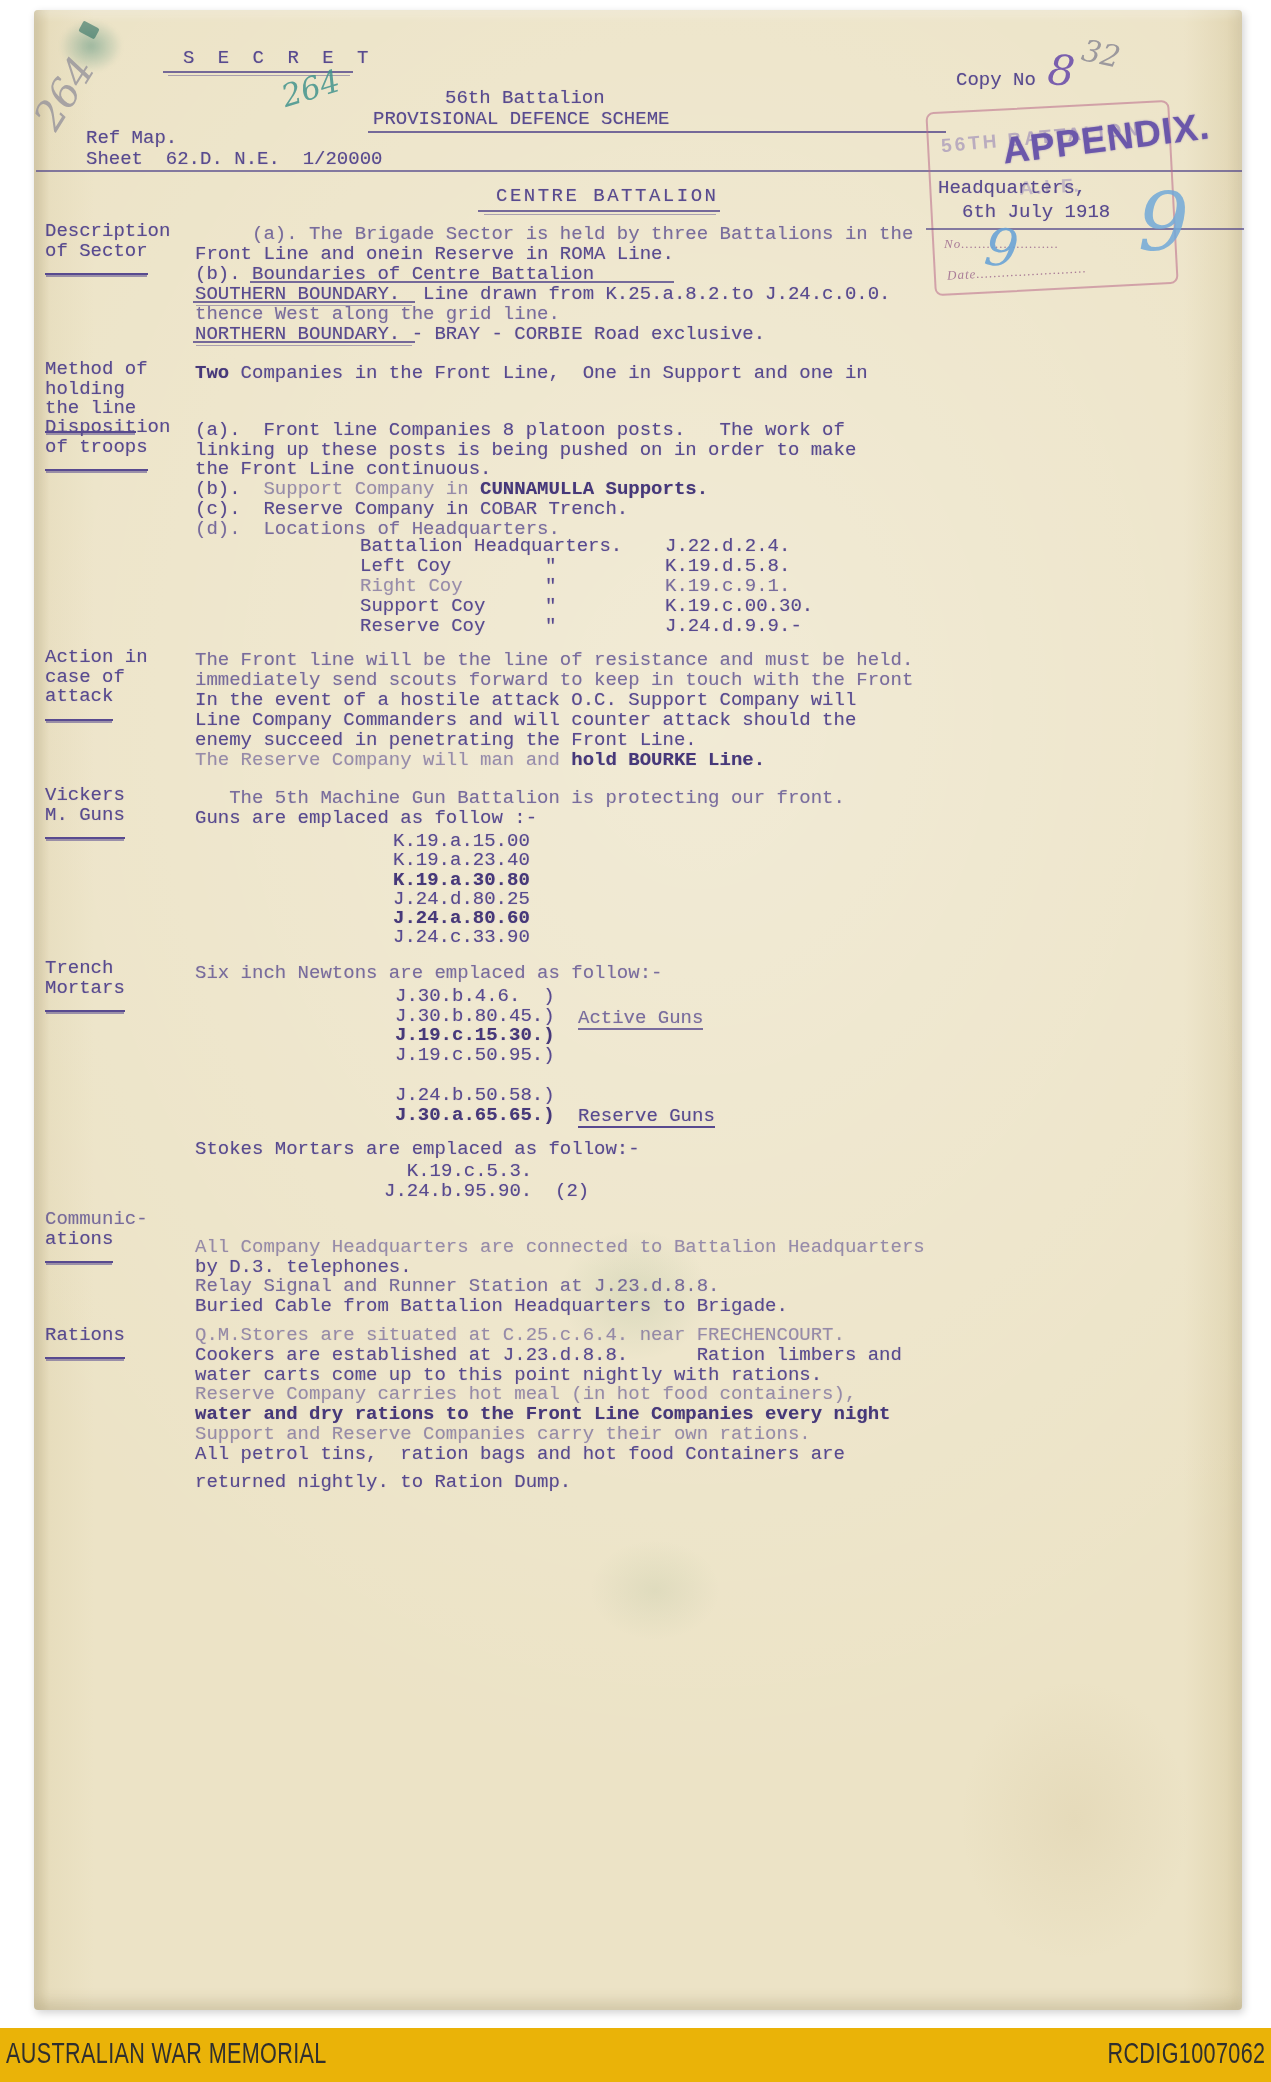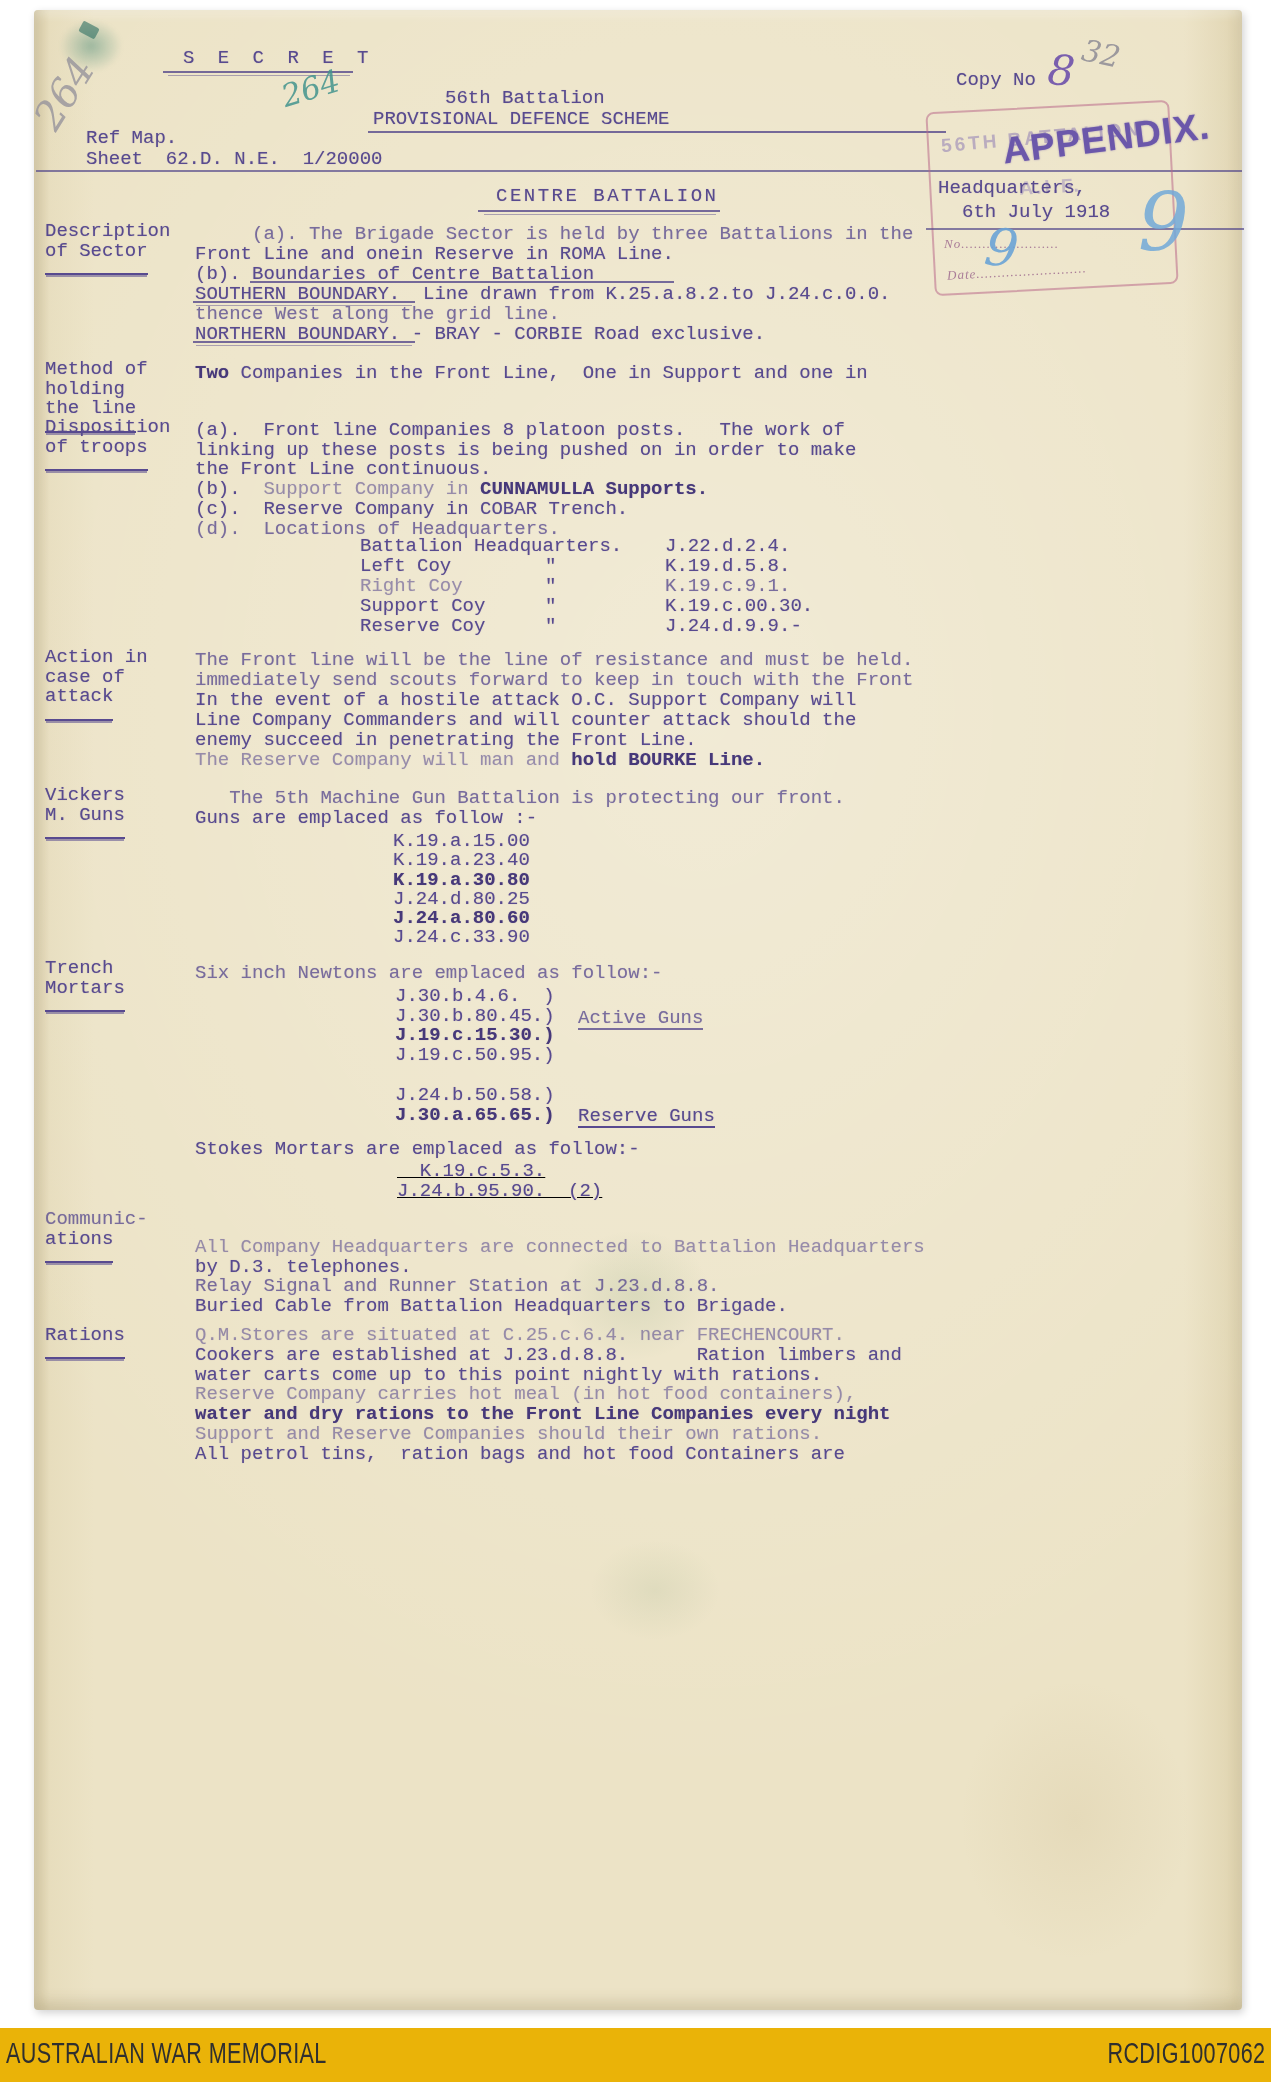--- a/index.html
+++ b/index.html
@@ -50,21 +50,21 @@
   #method-label{left:45px;top:360px;} #method-content{left:195px;top:363px;}
   #disp-label{left:45px;top:418px;} #disp-content{left:195px;top:421px;}
   #hq-table{left:360px;top:536px;}
   .hqrow{display:flex;height:20px;}
   .hqname{width:185px;} .hqditto{width:120px;}
   #action-label{left:45px;top:648px;} #action-content{left:195px;top:650px;}
   #vick-label{left:45px;top:786px;} #vick-content{left:195px;top:788px;} #vick-coords{left:393px;top:832px;}
   #trench-label{left:45px;top:959px;} #trench-intro{left:195px;top:963px;}
   #newton-active{left:395px;top:987px;} #active-lbl{left:578px;top:1008px;}
   #newton-reserve{left:395px;top:1085px;} #reserve-lbl{left:578px;top:1106px;}
-  #stokes-intro{left:195px;top:1139px;} #stokes-coords{left:397px;top:1161px;text-decoration:underline;}
+  #stokes-intro{left:195px;top:1139px;} #stokes-coords{left:384px;top:1161px;}
   #comm-label{left:45px;top:1210px;} #comm-content{left:195px;top:1238px;}
   #rat-label{left:45px;top:1325px;} #rat-content{left:195px;top:1326px;}
   #rat-last{margin-top:8px;}
   
   #footer{position:absolute;left:0;top:2028px;width:1271px;height:54px;background:#eab308;text-align:right;}
   .awm{position:absolute;font-family:"Liberation Sans",sans-serif;font-size:30px;color:#2f2f2f;letter-spacing:.5px;}
   #awm-left{left:6px;top:8px;transform:scaleX(.72);transform-origin:left center;}
   #awm-right{right:6px;top:8px;transform:scaleX(.72);transform-origin:right center;}
 </style>
 </head>
@@ -251,22 +251,23 @@
 
   <div class="blk" id="rat-label">
     <div class="tline"><span class="u">Rations</span></div>
   </div>
   <div class="blk lh198" id="rat-content">
     <div class="tline faint">Q.M.Stores are situated at C.25.c.6.4. near FRECHENCOURT.</div>
     <div class="tline">Cookers are established at J.23.d.8.8.      Ration limbers and</div>
     <div class="tline">water carts come up to this point nightly with rations.</div>
     <div class="tline faint">Reserve Company carries hot meal (in hot food containers),</div>
     <div class="tline dark">water and dry rations to the Front Line Companies every night</div>
-    <div class="tline faint">Support and Reserve Companies should their own rations.</div>
+    <div class="tline faint">Support and Reserve Companies carry their own rations.</div>
     <div class="tline">All petrol tins,  ration bags and hot food Containers are</div>
+    <div class="tline" id="rat-last">returned nightly. to Ration Dump.</div>
   </div>
 
 </div>
 
 <div id="footer">
   <span class="awm" id="awm-left">AUSTRALIAN WAR MEMORIAL</span>
   <span class="awm" id="awm-right">RCDIG1007062</span>
 </div>
 
 </body></html>

